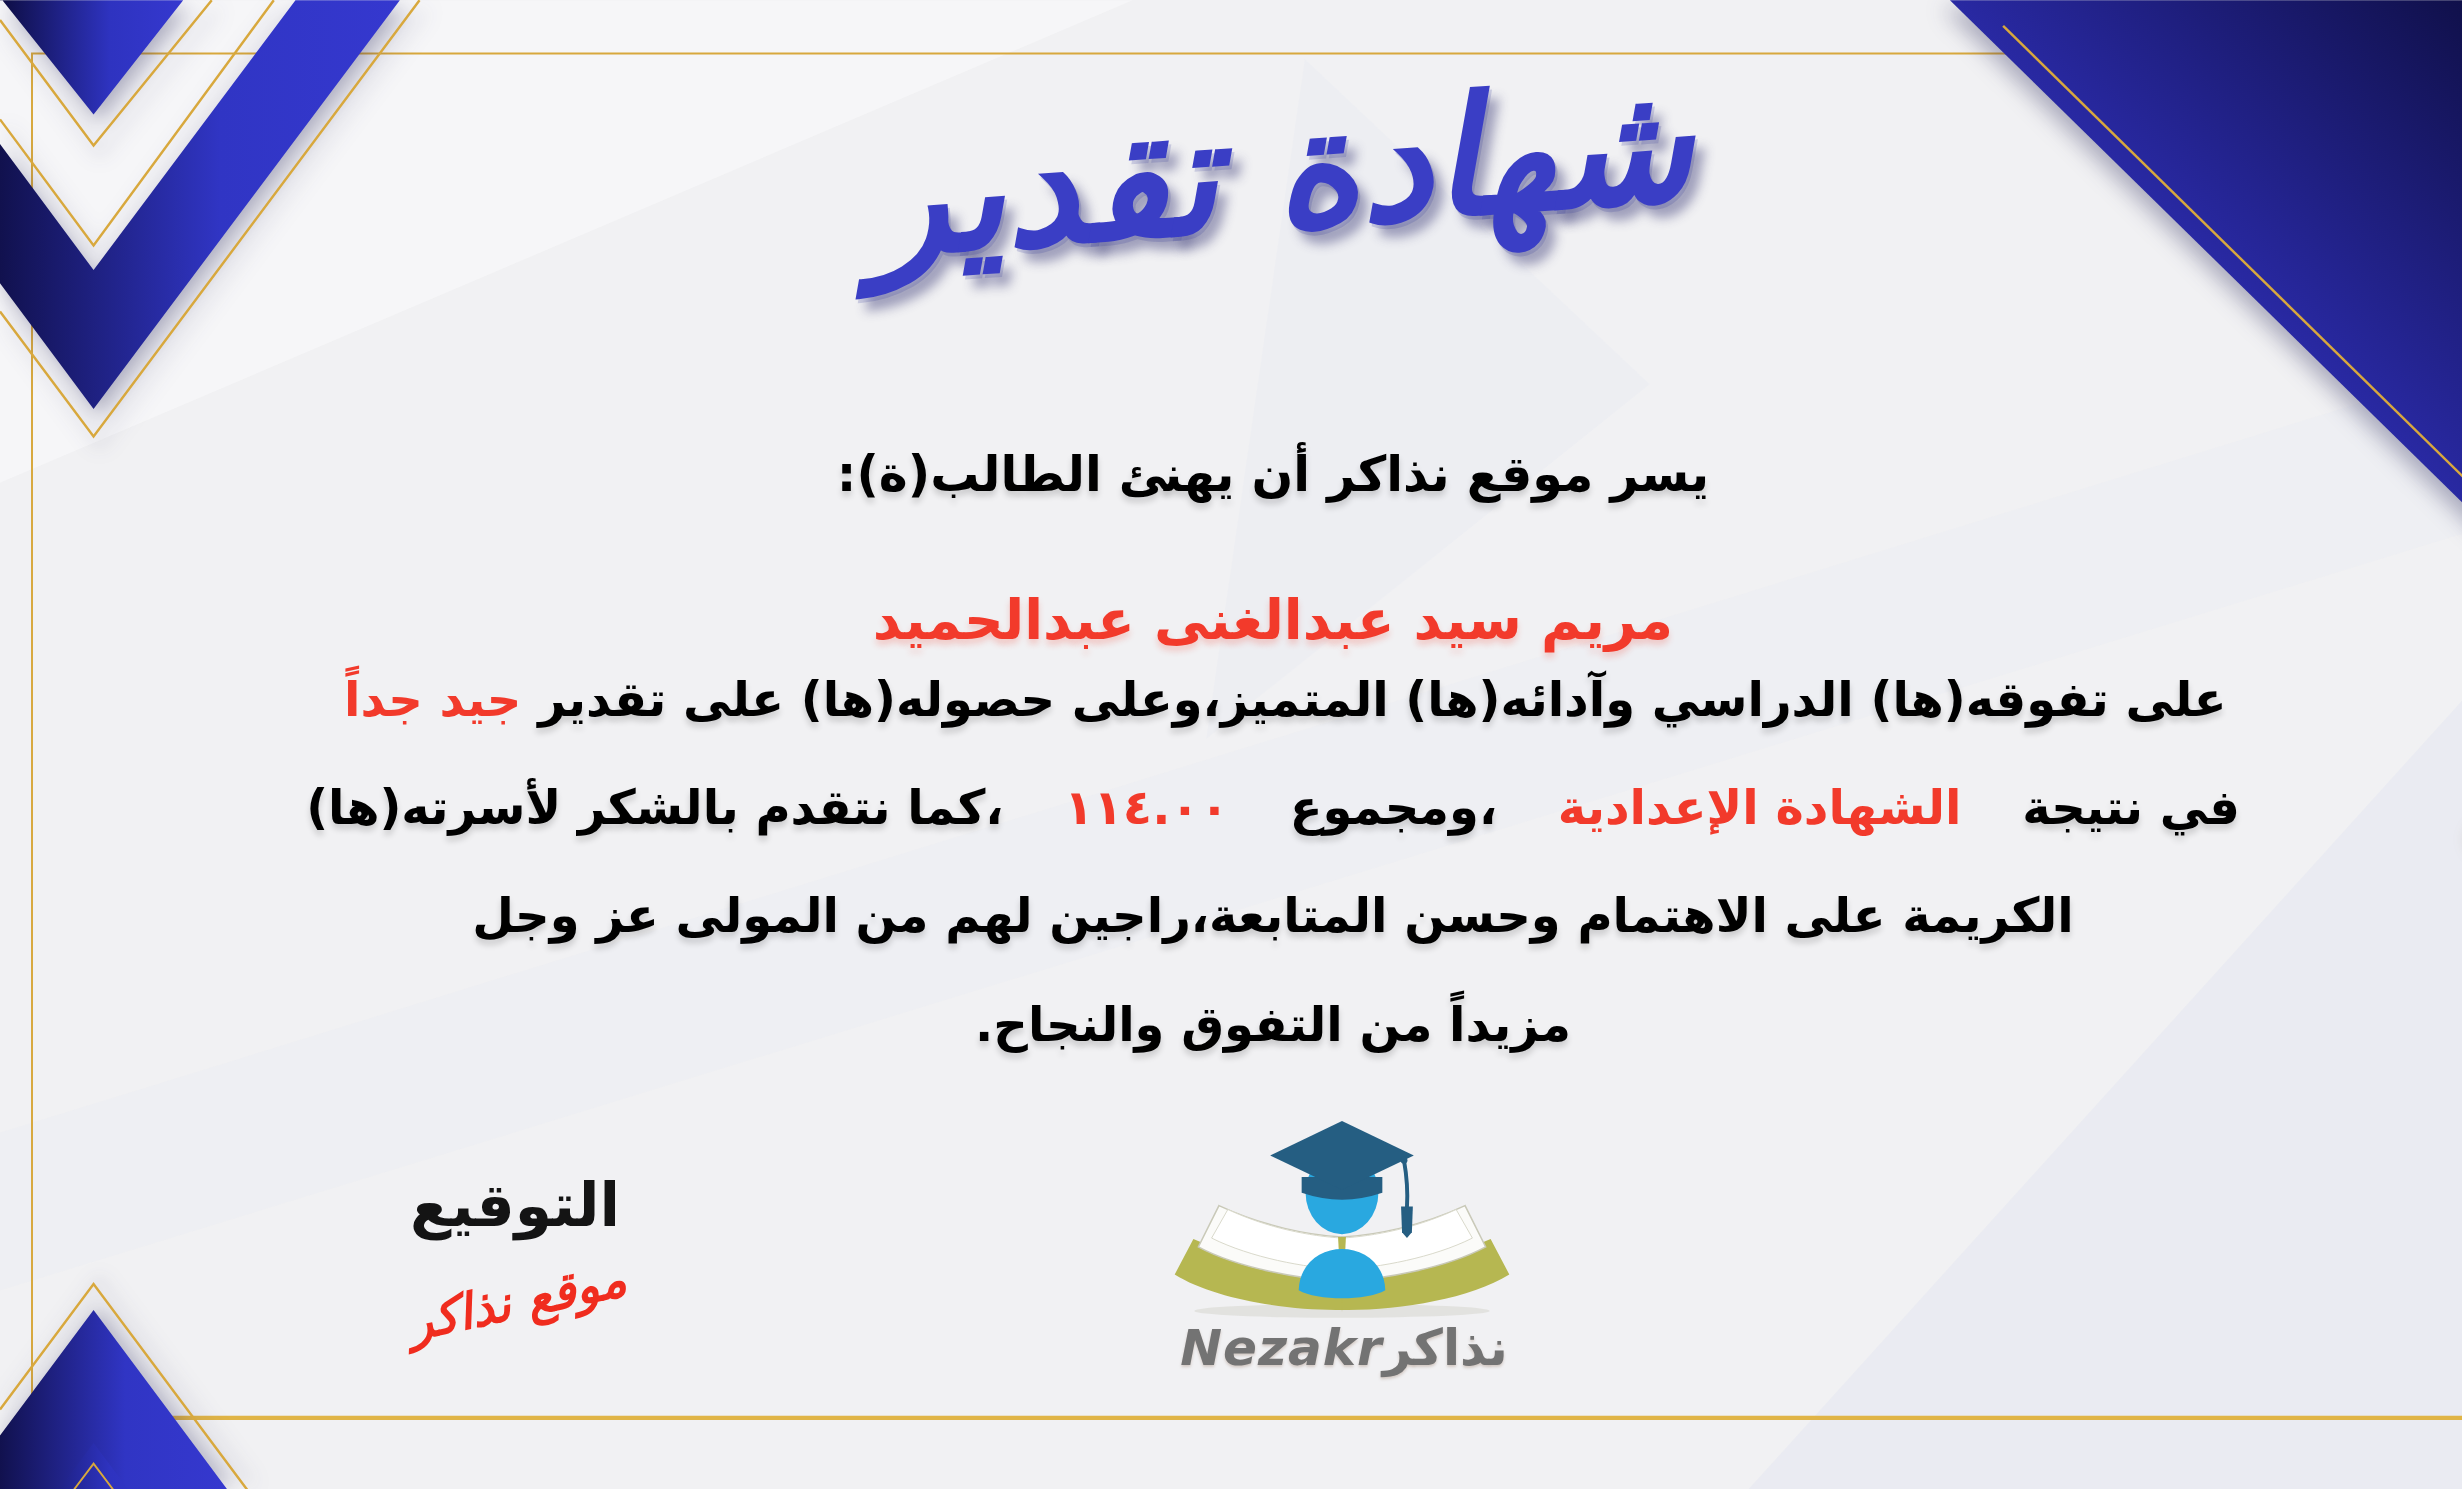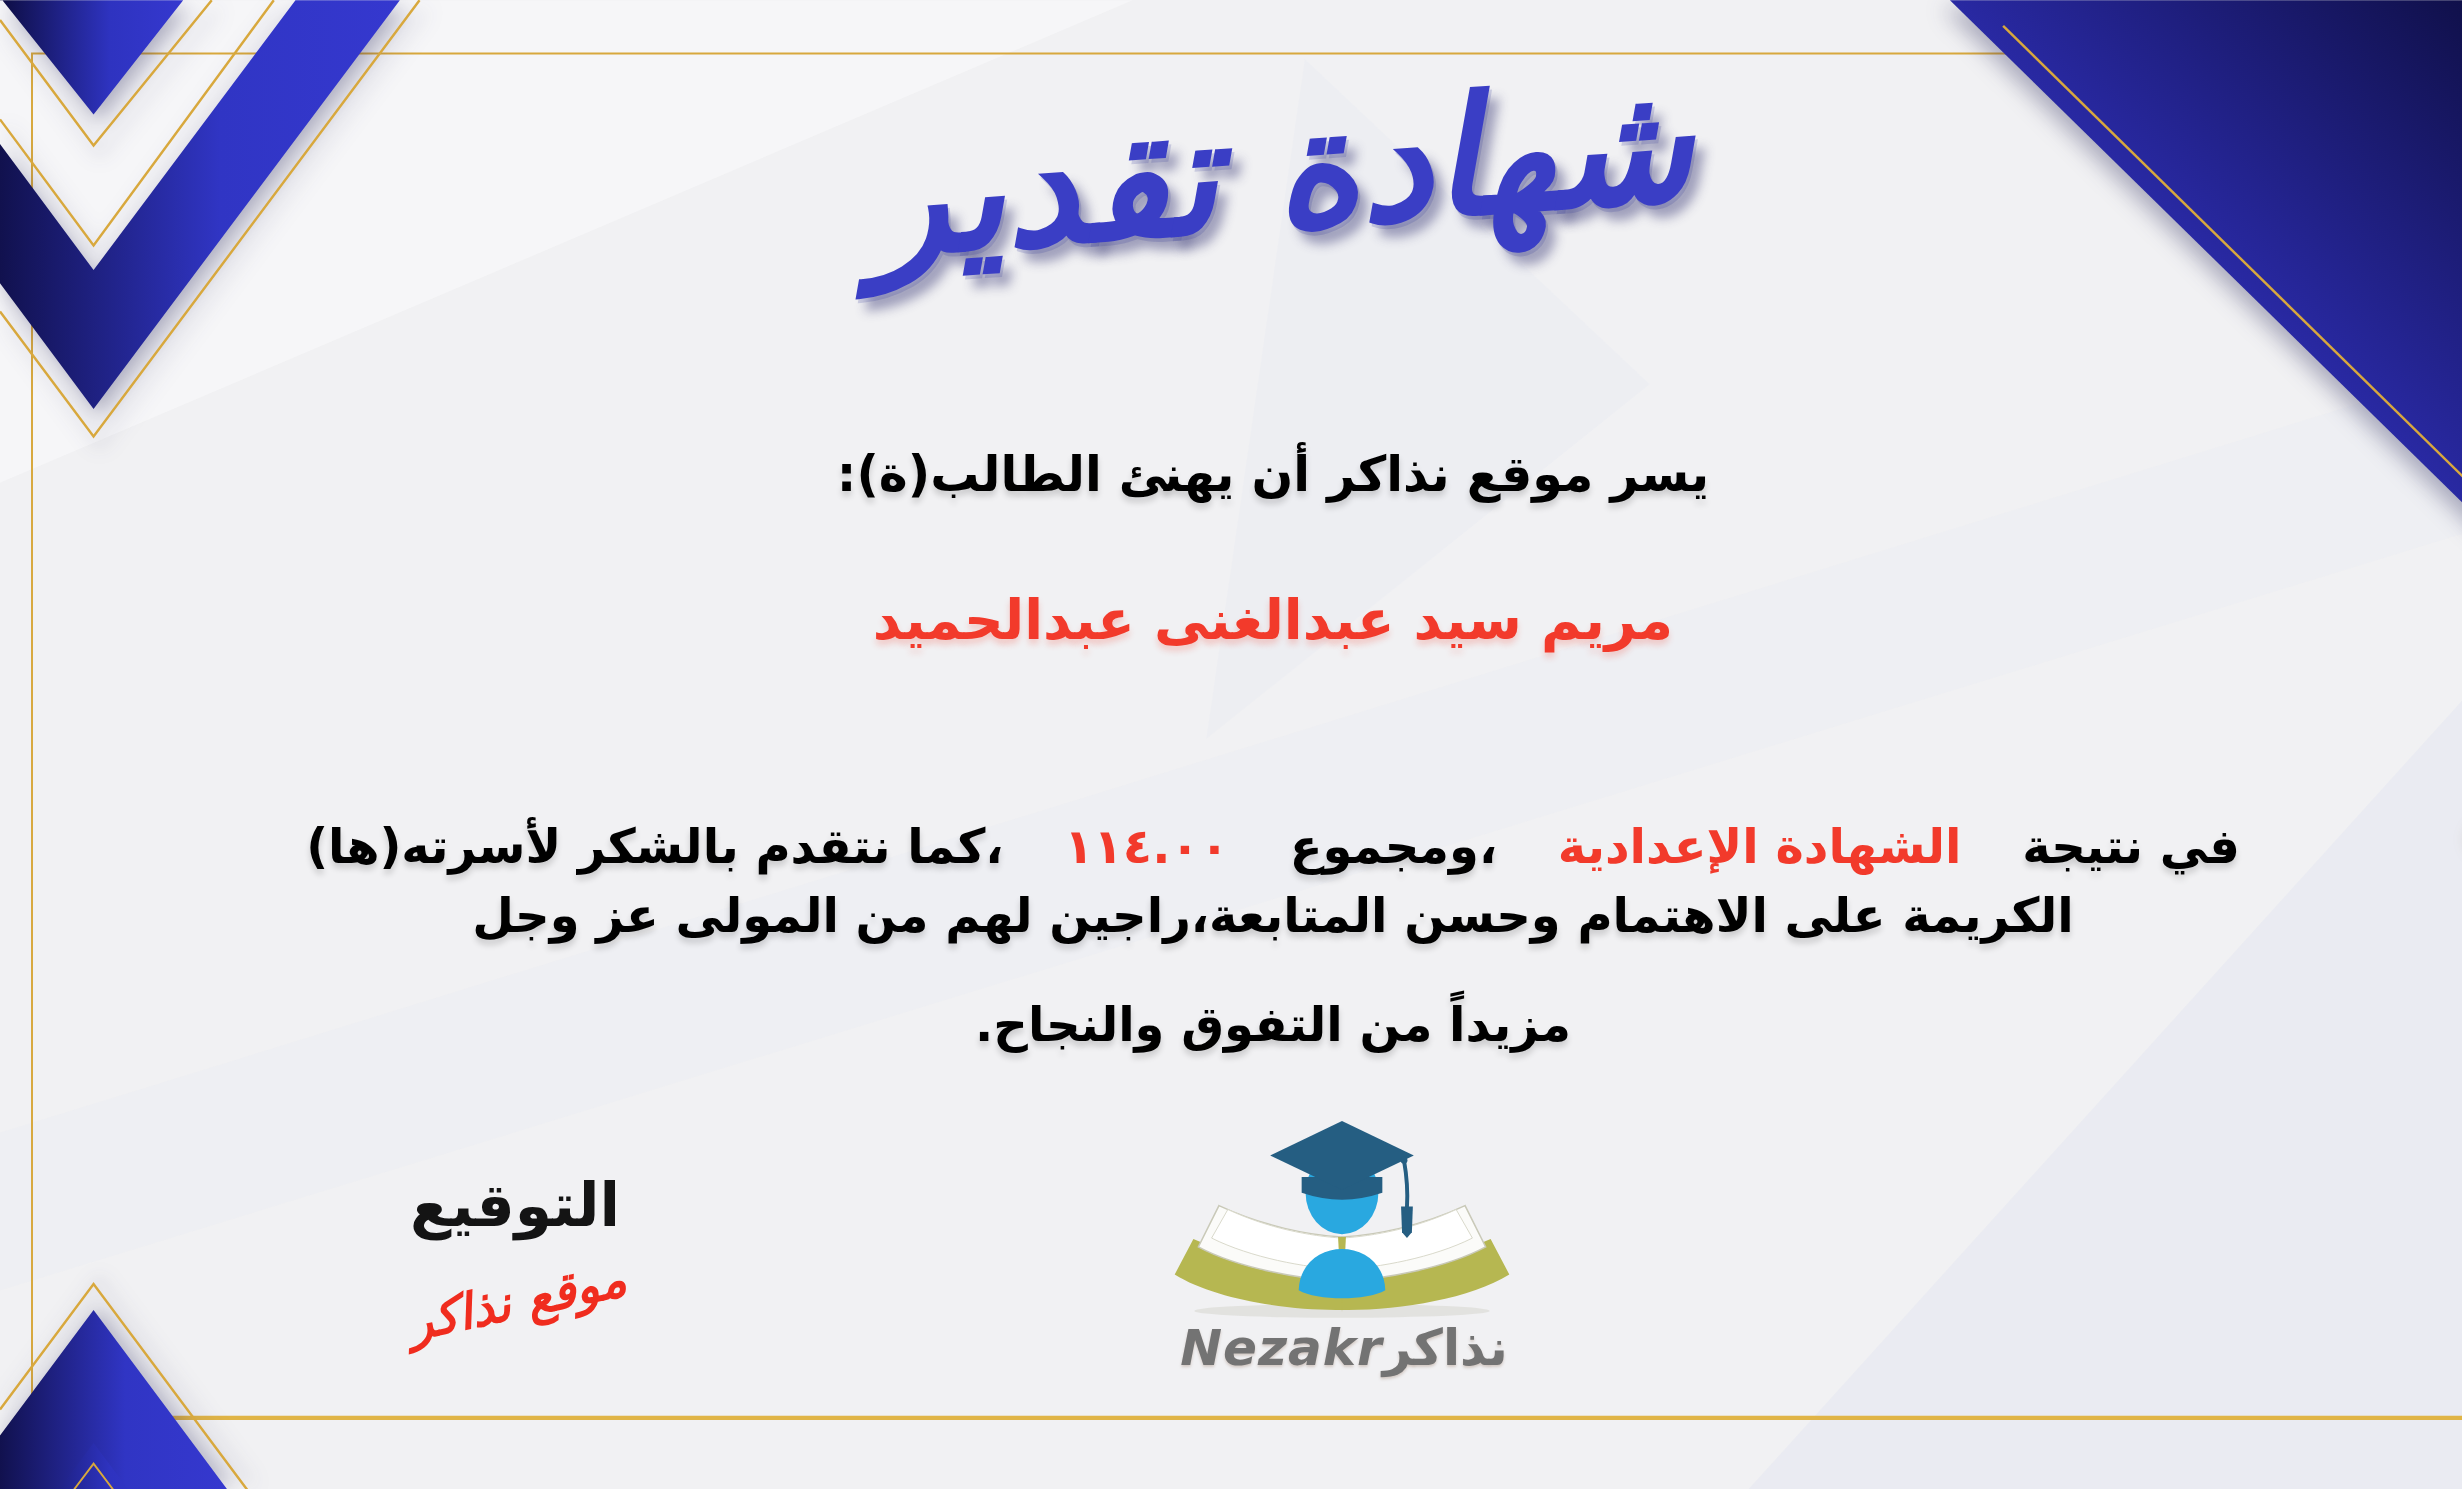--- a/index.html
+++ b/index.html
@@ -16,21 +16,21 @@
   #title{
     top:76px;left:1280px;transform:translateX(-50%) rotate(-4deg);
     font-size:163px;font-weight:bold;font-style:italic;color:#3a3ec5;
     text-shadow:2px 3.9px 0 rgba(44,48,150,0.18), 8.9px 12.8px 10.8px rgba(60,60,120,0.45);
     z-index:4;
   }
   #intro{top:446px;font-size:49px;font-weight:bold;}
   #student-name{top:559px;font-size:55px;font-weight:bold;text-shadow:0 4.9px 6.9px rgba(240,58,43,0.22);}
   .bodyline{font-size:48px;font-weight:bold;}
   #line1{top:671px;}
-  #line2{top:779px;margin-top:39px;}
+  #line2{top:779px;}
   #line3{top:887px;}
   #line4{top:996px;}
   .slot1{margin-left:24.6px;}
   .slot{margin:0 44px;}
   #sig-label{top:1170px;left:515px;transform:translateX(-50%);font-size:60px;font-weight:bold;color:#141414;}
   #sig-script{
     top:1273px;left:517px;transform:translateX(-50%) rotate(-12deg);
     font-size:49px;font-style:italic;font-weight:bold;color:#f02c1e;
   }
   #logo{position:absolute;left:1155px;top:1118px;width:374px;z-index:5;}
@@ -110,20 +110,24 @@
       <path d="M5337 1310 L5065 1692 L5337 2075" stroke="#2b2f9e" stroke-width="6" fill="none"></path>
     </g>
   </svg>
 
   <div id="title" class="txt">شهادة تقدير</div>
 
   <div id="intro" class="txt center black">يسر موقع نذاكر أن يهنئ الطالب(ة):</div>
 
   <div id="student-name" class="txt center red">مريم سيد عبدالغنى عبدالحميد</div>
 
+  <div id="line1" class="txt center bodyline">
+    <span class="black">على تفوقه(ها) الدراسي وآدائه(ها) المتميز،وعلى حصوله(ها) على تقدير</span>
+    <span class="red slot1">جيد جداً</span>
+  </div>
 
   <div id="line2" class="txt center bodyline">
     <span class="black">في نتيجة</span>
     <span class="red slot">الشهادة الإعدادية</span>
     <span class="black">،ومجموع</span>
     <span class="red slot">١١٤.٠٠</span>
     <span class="black">،كما نتقدم بالشكر لأسرته(ها)</span>
   </div>
 
   <div id="line3" class="txt center bodyline black">الكريمة على الاهتمام وحسن المتابعة،راجين لهم من المولى عز وجل</div>

